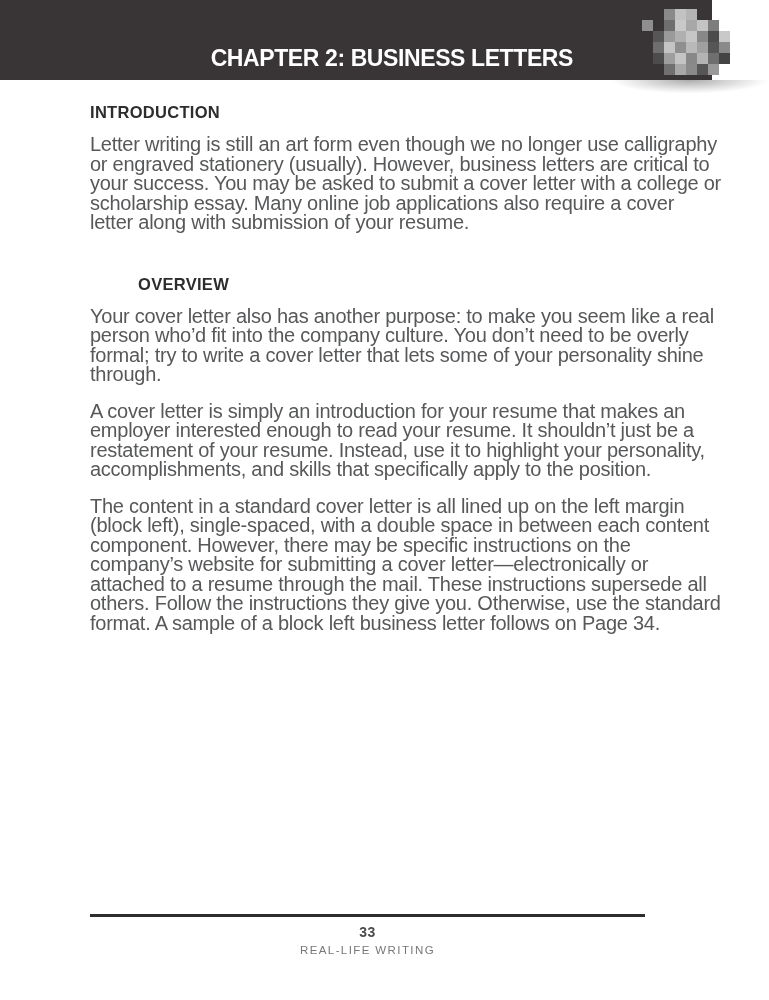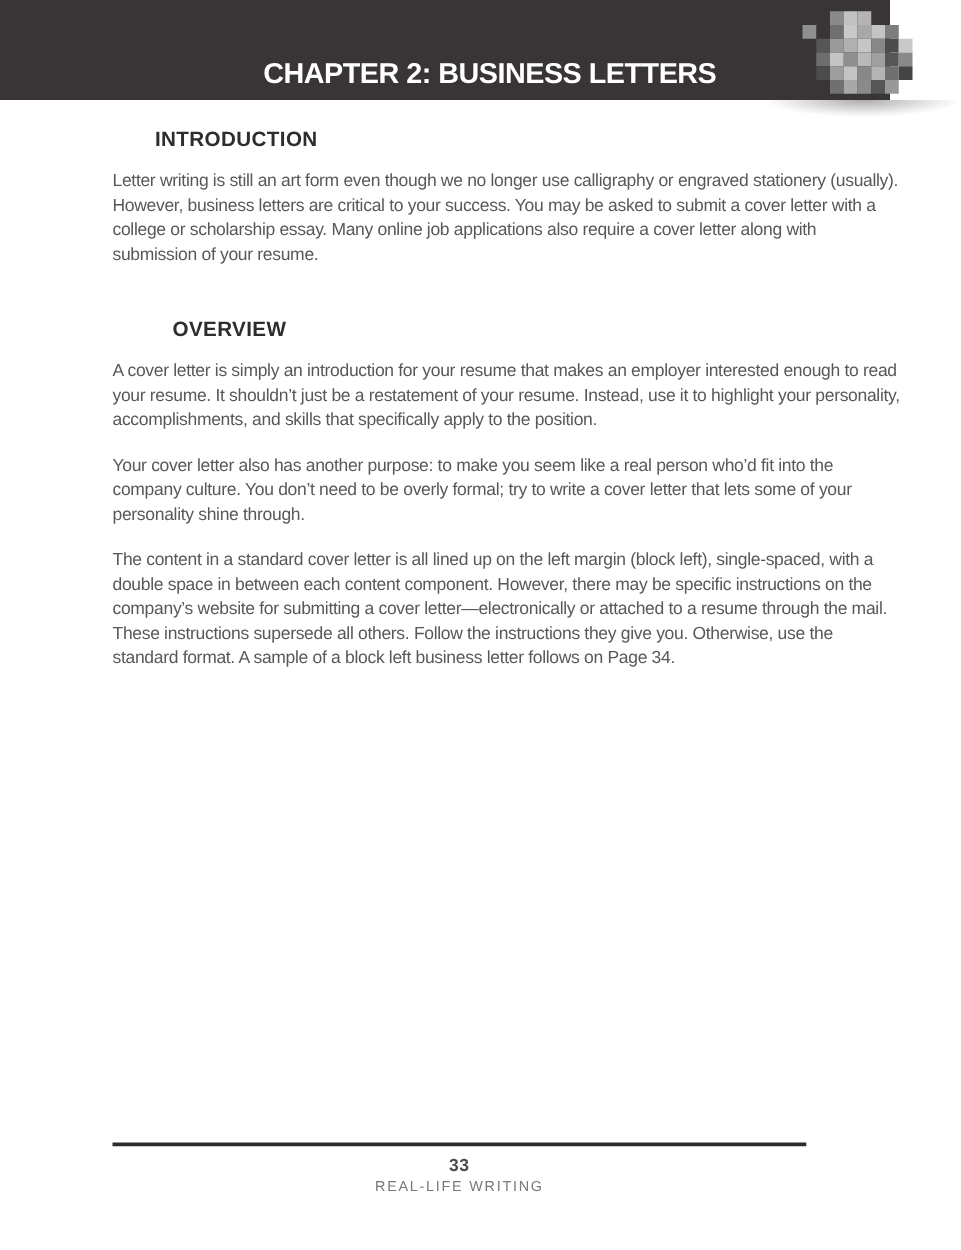--- a/index.html
+++ b/index.html
@@ -42,28 +42,28 @@
     width:769px;
     padding:0;
   }
   .section-heading{
     margin:0;
     padding:0 47px 0 90px;
     color:var(--heading-color,#2d2c2e);
     font-size:16.5px;font-weight:bold;
     letter-spacing:0.3px;
   }
-  .h-intro{margin-top:23px;margin-left:34px;}
+  .h-intro{margin-top:23px;}
   .h-overview{margin-top:42px;margin-left:48px;}
   .para{
     margin:13px 0 0 0;
     padding:0 47px 0 90px;
     max-width:636px;
     color:var(--body-color,#57585a);
-    font-size:14px;line-height:19.5px;
+    font-size:20px;line-height:19.5px;
     letter-spacing:-0.25px;
     text-align:left;
   }
   .para + .para{margin-top:17px;}
   
   .footer{
     position:absolute;left:0;top:914px;width:694px;
   }
   .footer-rule{
     margin:0 49px 0 90px;
@@ -135,22 +135,22 @@
       </div>
   </header>
   <div class="logo-shadow"></div>
 
   <main class="content">
 
     <h2 class="section-heading h-intro">INTRODUCTION</h2>
     <p class="para">Letter writing is still an art form even though we no longer use calligraphy or engraved stationery (usually). However, business letters are critical to your success. You may be asked to submit a cover letter with a college or scholarship essay. Many online job applications also require a cover letter along with submission of your resume.</p>
 
     <h2 class="section-heading h-overview">OVERVIEW</h2>
+    <p class="para">Your cover letter also has another purpose: to make you seem like a real person who’d fit into the company culture. You don’t need to be overly formal; try to write a cover letter that lets some of your personality shine through.</p>
     <p class="para">A cover letter is simply an introduction for your resume that makes an employer interested enough to read your resume. It shouldn’t just be a restatement of your resume. Instead, use it to highlight your personality, accomplishments, and skills that specifically apply to the position.</p>
-    <p class="para">Your cover letter also has another purpose: to make you seem like a real person who’d fit into the company culture. You don’t need to be overly formal; try to write a cover letter that lets some of your personality shine through.</p>
     <p class="para">The content in a standard cover letter is all lined up on the left margin (block left), single-spaced, with a double space in between each content component. However, there may be specific instructions on the company’s website for submitting a cover letter—electronically or attached to a resume through the mail. These instructions supersede all others. Follow the instructions they give you. Otherwise, use the standard format. A sample of a block left business letter follows on Page 34.</p>
 
   </main>
 
   <footer class="footer">
     <div class="footer-rule"></div>
     <div class="page-number">33</div>
     <div class="book-title">REAL-LIFE WRITING</div>
   </footer>
 

